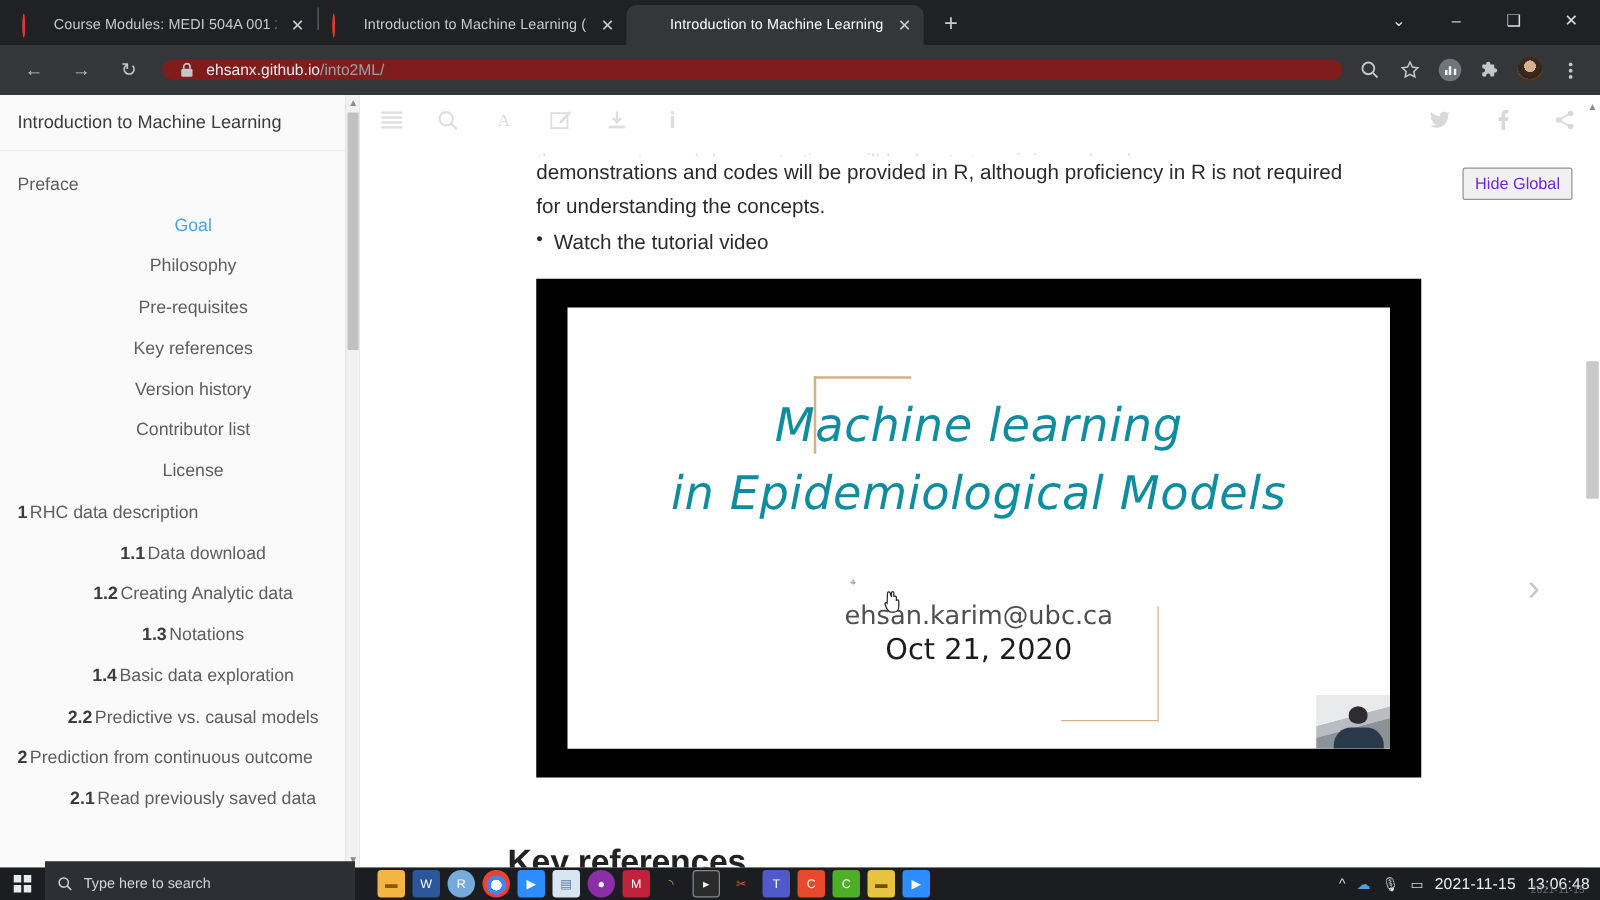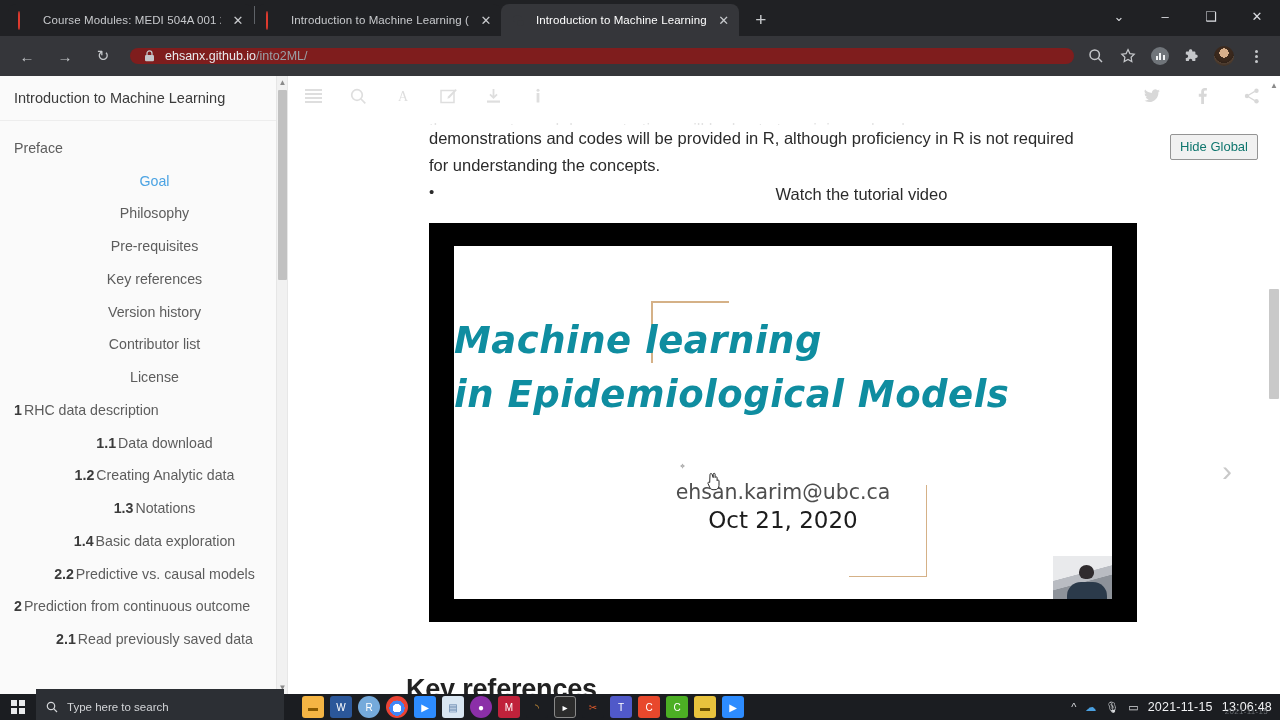--- a/index.html
+++ b/index.html
@@ -156,21 +156,21 @@
   .doc { padding: 0 0 0 110px; position: relative; }
   .doc p {
     font-size: 16.5px; color: #2b2b2b; line-height: 1.62;
     max-width: 650px; margin-bottom: 2px;
   }
   .clipline {
     height: 9px; overflow: hidden; max-width: 650px;
     font-size: 16.5px; color: #2b2b2b; line-height: 1.62;
     margin-left: 31px; opacity: .13;
   }
-  .bullet-list { list-style: none; margin-top: 3px; text-align: center; }
+  .bullet-list { list-style: none; margin-top: 3px; }
   .bullet-list li {
     font-size: 16.5px; color: #2b2b2b; line-height: 1.62;
     position: relative; padding-left: 0;
   }
   .bullet-list li::before {
     content: "•"; position: absolute; left: -14px; top: -1px; font-size: 15px;
   }
 
   
   .video {
@@ -179,24 +179,24 @@
   }
   .slide {
     width: 100%; height: 100%; background: #fff; position: relative; overflow: hidden;
   }
   .slide-inner { position: absolute; inset: 0; }
   .rule-tl { position: absolute; left: 197px; top: 55px; width: 78px; height: 1.5px; background: #d5b187; }
   .rule-tl-v { position: absolute; left: 197px; top: 55px; width: 1.5px; height: 62px; background: #d5b187; }
   .rule-br { position: absolute; right: 185px; bottom: 22px; width: 78px; height: 1.5px; background: #d5b187; }
   .rule-br-v { position: absolute; right: 185px; bottom: 22px; width: 1.5px; height: 92px; background: #d5b187; }
   .slide-title {
-    position: absolute; left: 0; right: 0; top: 68px; 
+    position: absolute; left: 0; right: 0; top: 68px; text-align: center;
     font-family: "DejaVu Sans", sans-serif;
     color: #0f8da0; font-size: 37px; line-height: 1.45;
-    font-style: italic; letter-spacing: .5px; font-weight: 700;
+    font-style: italic; letter-spacing: .5px; font-weight: 400;
   }
   .slide-email {
     position: absolute; left: 0; right: 0; top: 234px; text-align: center;
     font-size: 20.5px; color: #4e4e4e; font-family: "DejaVu Sans", sans-serif;
   }
   .slide-date {
     position: absolute; left: 0; right: 0; top: 261px; text-align: center;
     font-size: 23px; color: #1c1c1c; font-family: "DejaVu Sans", sans-serif;
   }
   .webcam {
@@ -214,21 +214,21 @@
   }
   .cursor-dot { position: absolute; left: 226px; top: 215px; color: #8a8a8a; font-size: 9px; }
 
   .keyref {
     margin: 52px 0 0 0; font-size: 27px; font-weight: bold; color: #222;
     letter-spacing: -.2px;
   }
 
   .hide-global {
     position: absolute; right: 22px; top: 58px;
-    border: 1px solid #949494; background: #f1f1f1; color: #0f766e;
+    border: 1px solid #949494; background: #f1f1f1; color: #6d28d9;
     font-size: 13px; padding: 4px 9px; border-radius: 2px; line-height: 1.2;
   }
   .next-chevron {
     position: absolute; right: 48px; top: 380px;
     color: #c9c9c9; font-size: 30px; line-height: 1; font-weight: 300;
   }
   .page-scroll {
     position: absolute; right: 0; top: 0; width: 12px; height: 100%; background: #fff;
   }
   .page-scroll .pthumb {

